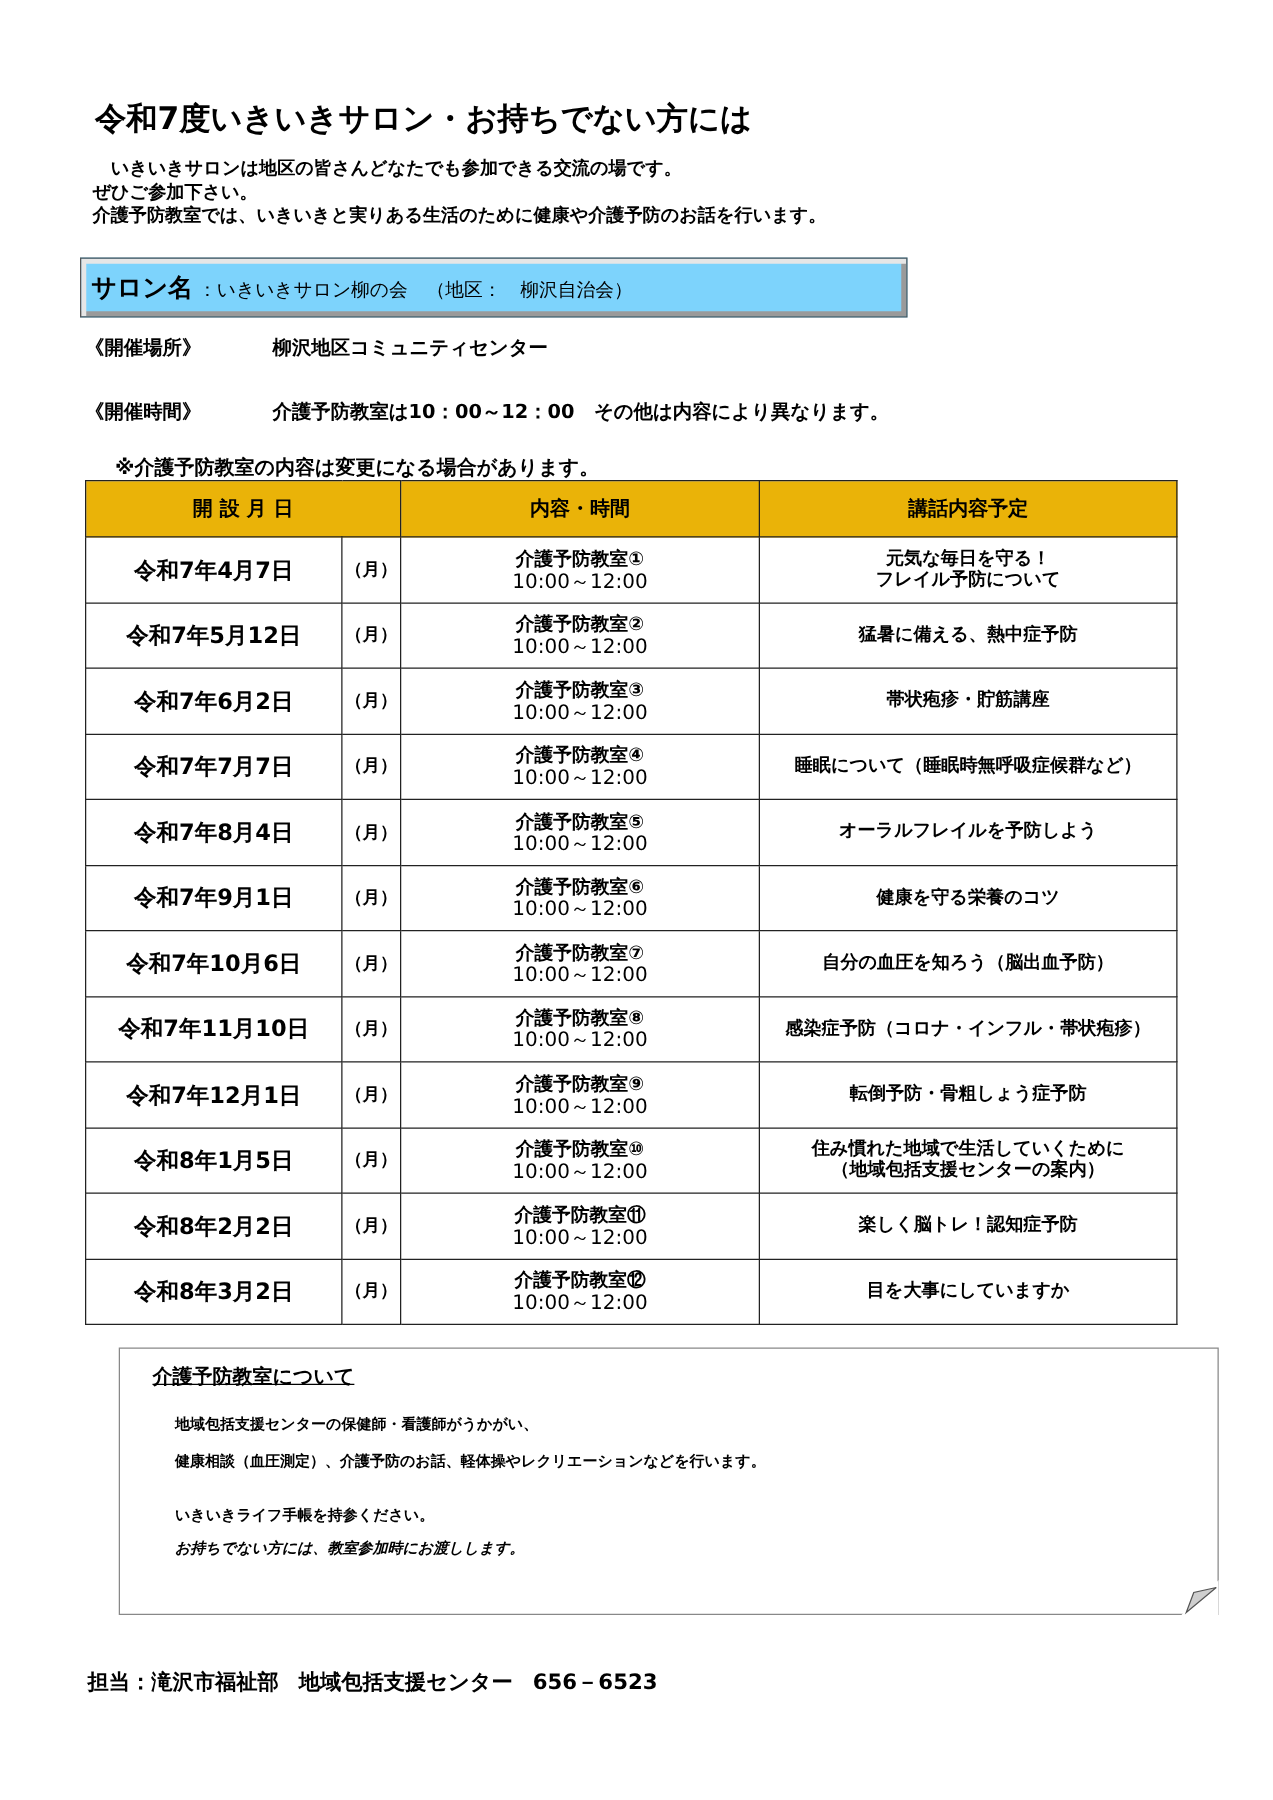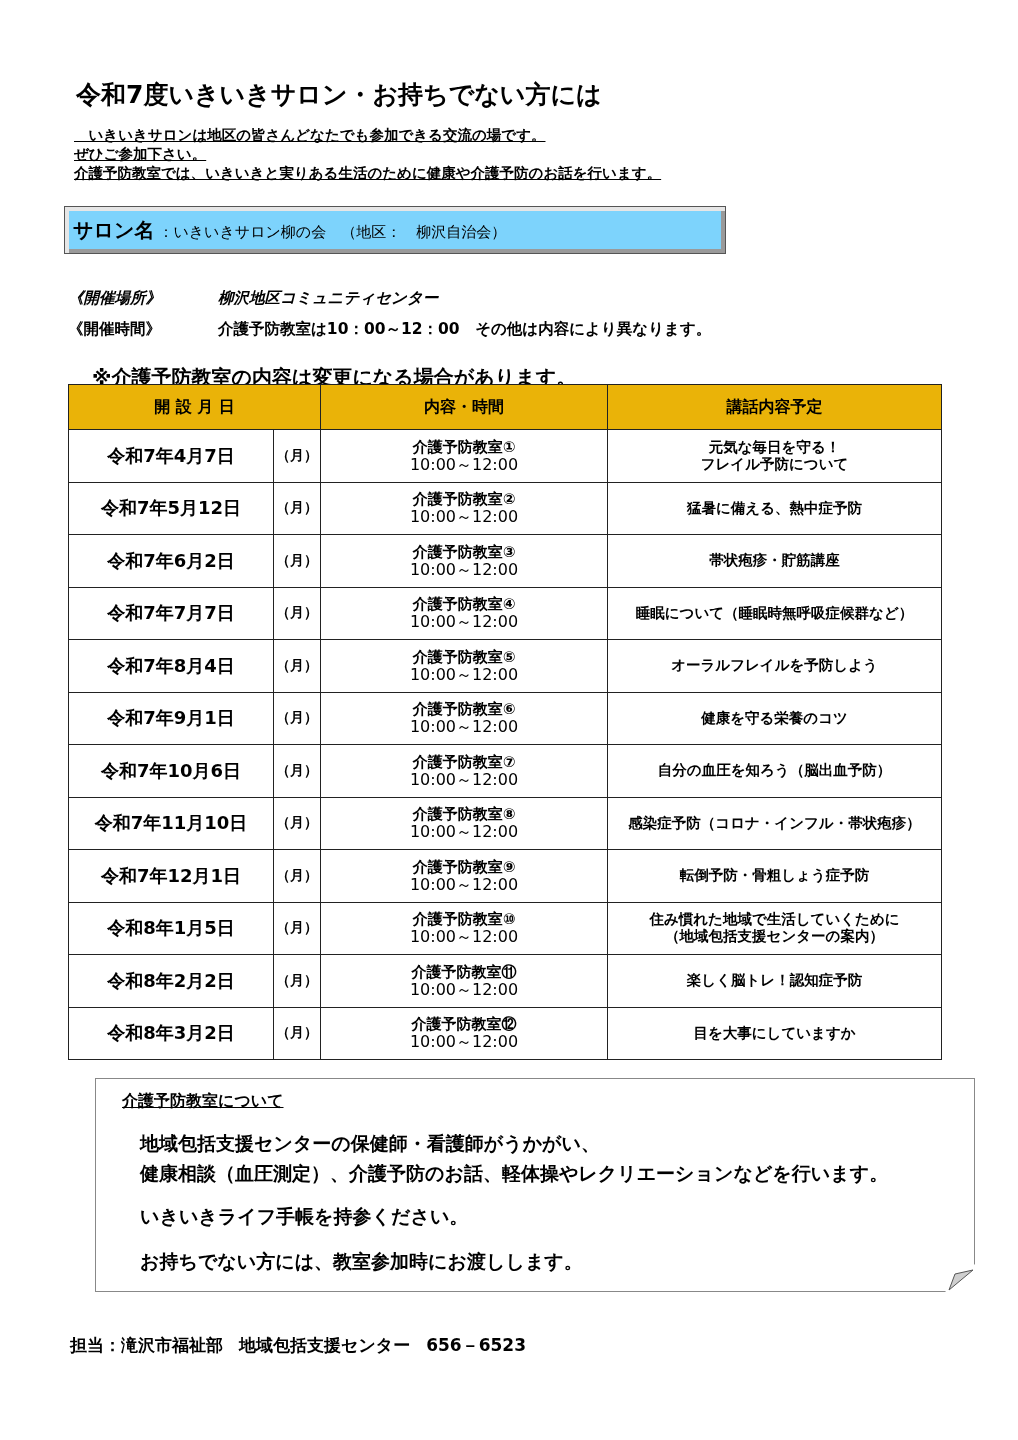--- a/index.html
+++ b/index.html
@@ -1,42 +1,42 @@
 <!DOCTYPE html>
 <html><head>
 <meta charset="utf-8">
 <style>
   html, body { margin:0; padding:0; background:#ffffff; }
   body { width:1018px; height:1440px; position:relative; overflow:hidden;
          font-family:"DejaVu Sans","Liberation Sans",sans-serif; color:#000; }
   .title { position:absolute; left:76px; top:78px; font-size:25px; font-weight:bold; letter-spacing:0px; }
   .intro { position:absolute; left:74px; top:126px; font-size:14.5px; font-weight:bold; line-height:19px; }
-  .intro div { white-space:nowrap;text-decoration:underline; }
+  .intro div { white-space:nowrap; }
   .salon-box { position:absolute; left:64px; top:206px; width:662px; height:48px; box-sizing:border-box;
     background:#7dd3fc; border:1px solid #555;
     box-shadow: inset 4px 4px 0 #e6e6e6, inset -4px -4px 0 #9a9a9a; }
   .salon-inner { position:absolute; left:8px; top:10px; white-space:nowrap; }
   .salon-label { font-size:20px; font-weight:bold; }
   .salon-value { font-size:15px; margin-left:4px; }
   .info-row { position:absolute; left:68px; font-size:15.5px; font-weight:bold; white-space:nowrap; }
   .info-row .k { display:inline-block; width:150px; }
-  .notice { position:absolute; left:92px; top:364px; font-size:20px; font-weight:bold; white-space:nowrap;text-align:right; }
+  .notice { position:absolute; left:92px; top:364px; font-size:16px; font-weight:bold; white-space:nowrap;text-align:right; }
   table.sched { position:absolute; left:68px; top:384px; width:873px; border-collapse:collapse; table-layout:fixed; }
   table.sched td, table.sched th { border:1.5px solid #222; text-align:center; vertical-align:middle; padding:0; }
   table.sched th { background:#eab308; height:44px; font-size:16px; font-weight:bold; }
   table.sched td { height:51.5px; }
   .c-date { font-size:18px; font-weight:bold; }
   .c-dow { font-size:14px; font-weight:bold; }
   .c-class { font-size:15px; font-weight:bold; line-height:18px; }
   .c-class .t { font-size:16px; font-weight:normal; }
   .c-topic { font-size:14.5px; font-weight:bold; line-height:17px; }
   .about { position:absolute; left:95px; top:1078px; width:880px; height:214px; box-sizing:border-box;
     border:1px solid #888; background:#fff; }
   .about-title { position:absolute; left:26px; top:12px; font-size:16px; font-weight:bold; text-decoration:underline; }
-  .about-p { position:absolute; left:44px; font-size:19px; font-weight:bold; white-space:nowrap; }
+  .about-p { position:absolute; left:44px; font-size:12px; font-weight:bold; white-space:nowrap; }
   .curl { position:absolute; right:-1px; bottom:-1px; width:30px; height:28px; }
   .footer { position:absolute; left:70px; top:1334px; font-size:17px; font-weight:bold; white-space:nowrap; }
   .footer span { margin-right:16px; }
 </style>
 </head>
 <body>
 
 <div class="title">令和7度いきいきサロン・お持ちでない方には</div>
 
 <div class="intro">
@@ -44,21 +44,21 @@
   <div>ぜひご参加下さい。</div>
   <div>介護予防教室では、いきいきと実りある生活のために健康や介護予防のお話を行います。</div>
 </div>
 
 <div class="salon-box">
   <div class="salon-inner">
     <span class="salon-label">サロン名</span><span class="salon-value">：いきいきサロン柳の会　（地区：　柳沢自治会）</span>
   </div>
 </div>
 
-<div class="info-row" style="top:288px;font-style:italic;">
+<div class="info-row" style="top:268px;">
   <span class="k">《開催場所》</span><span>柳沢地区コミュニティセンター</span>
 </div>
 <div class="info-row" style="top:319px;">
   <span class="k">《開催時間》</span><span>介護予防教室は10：00～12：00　その他は内容により異なります。</span>
 </div>
 
 <div class="notice">※介護予防教室の内容は変更になる場合があります。</div>
 
 <table class="sched">
   <colgroup>
@@ -186,21 +186,21 @@
         <td class="c-topic" style="white-space:pre-line">目を大事にしていますか</td>
       </tr>
     </tbody>
 </table>
 
 <div class="about">
   <div class="about-title">介護予防教室について</div>
   <div class="about-p" style="top:52px;">地域包括支援センターの保健師・看護師がうかがい、</div>
   <div class="about-p" style="top:82px;">健康相談（血圧測定）、介護予防のお話、軽体操やレクリエーションなどを行います。</div>
   <div class="about-p" style="top:125px;">いきいきライフ手帳を持参ください。</div>
-  <div class="about-p" style="top:170px;">お持ちでない方には、教室参加時にお渡しします。</div>
+  <div class="about-p" style="top:151px;font-style:italic;">お持ちでない方には、教室参加時にお渡しします。</div>
   <svg class="curl" viewBox="0 0 30 28">
     <polygon points="30,0 30,28 0,28" fill="#ffffff"></polygon>
     <polygon points="28,6 4,26 10,10" fill="#cfcfcf" stroke="#555" stroke-width="1"></polygon>
   </svg>
 </div>
 
 <div class="footer">
   <span>担当：滝沢市福祉部</span><span>地域包括支援センター</span><span>656－6523</span>
 </div>
 

